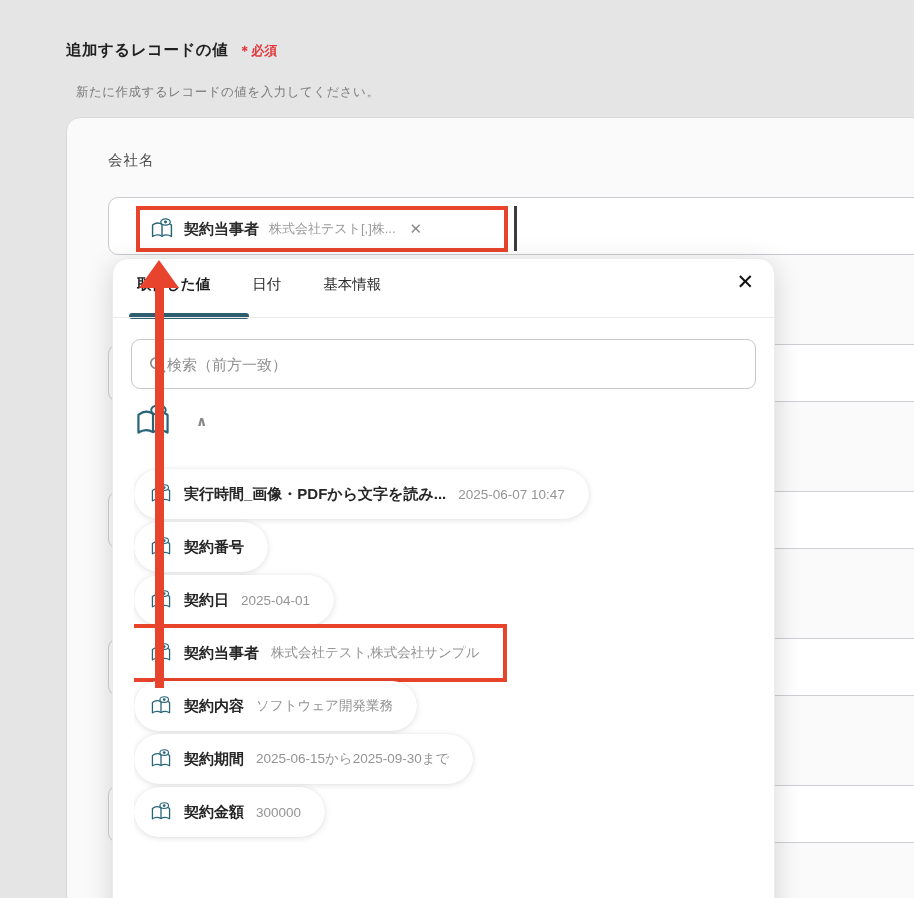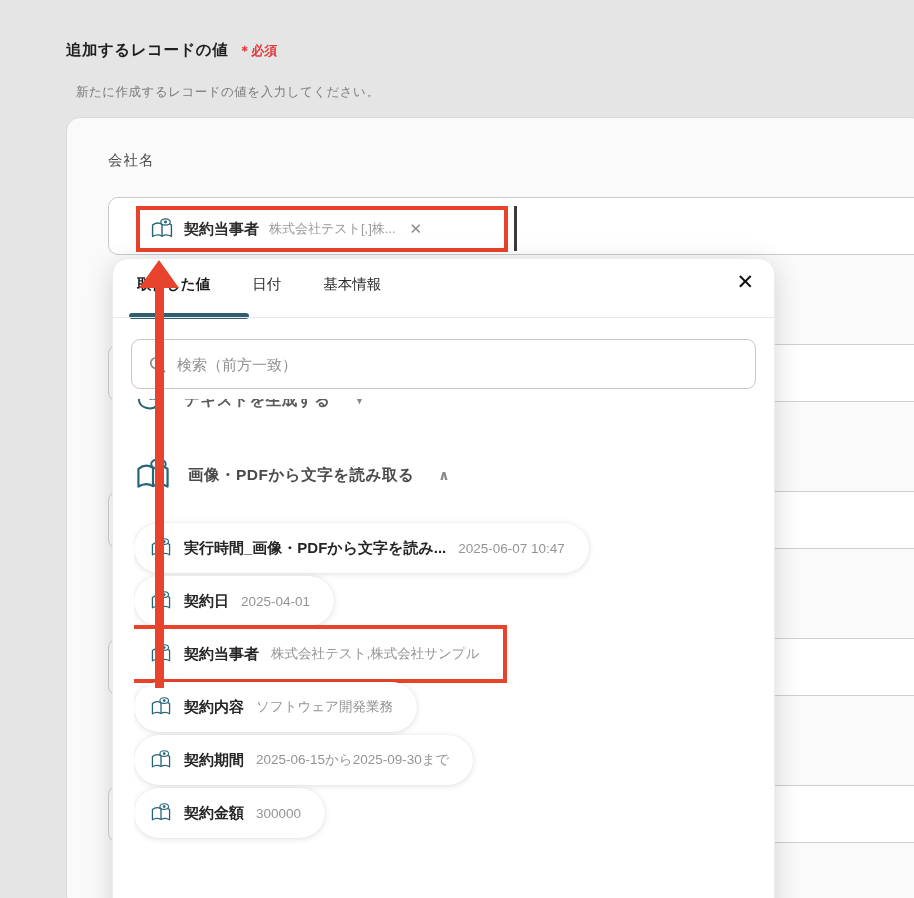--- a/index.html
+++ b/index.html
@@ -42,21 +42,21 @@
   .tab { font-size:14.5px; color:#2b2b2b; cursor:pointer; white-space:nowrap; }
   .tab.active { font-weight:700; color:#1c1c1c; }
   .tab-underline { position:absolute; left:16px; top:54px; width:120px; height:6px;
                    border-radius:3px; background:var(--accent,#2e5e70); }
   .tab-divider { position:absolute; left:0; right:0; top:58px; height:1px; background:#e9e9e9; }
   .popup-close { position:absolute; right:20px; top:12px; font-size:21px; font-weight:600;
                  color:#111; cursor:pointer; line-height:1; }
 
   .searchbox { position:absolute; left:18px; right:18px; top:80px; height:50px;
                border:1.5px solid #c9c9c9; border-radius:9px; display:flex; align-items:center;
-               padding-left:16px; gap:10px; background:#fff; }
+               padding-left:16px; background:#fff; }
   .searchbox input { border:none; outline:none; flex:1; font-size:15px; color:#333;
                      font-family:"Liberation Sans","DejaVu Sans",sans-serif; background:transparent; }
   .searchbox input::placeholder { color:#8f8f8f; }
 
   .list { position:absolute; left:21px; top:140px; right:2px; bottom:0; overflow:hidden; }
 
   .sec-hdr { display:flex; align-items:center; gap:16px; height:44px; }
   .sec-hdr .sec-label { font-size:15.5px; font-weight:700; color:#4a4a4a; letter-spacing:.5px; white-space:nowrap; }
   .sec-caret { font-size:14px; color:#888; font-weight:700; margin-left:8px; }
   .clipped { height:42px; margin-top:-20px; margin-bottom:32px; }
@@ -130,53 +130,54 @@
       <span id="search-icon-slot">
           <svg viewBox="0 0 20 20" width="19" height="19">
      <circle cx="8.5" cy="8.5" r="5.6" fill="none" stroke="#8a8a8a" stroke-width="1.8"></circle>
      <line x1="12.9" y1="12.9" x2="17.4" y2="17.4" stroke="#8a8a8a" stroke-width="1.8" stroke-linecap="round"></line>
           </svg>
         </span>
       <input type="text" placeholder="検索（前方一致）" style="">
     </div>
 
     <div class="list" id="list">
-      <div class="sec-hdr clipped">
-        <span id="gen-icon-slot">
-            <svg viewBox="0 0 30 28" width="34" height="32">
-     <path d="M24 3 C10 1, 3 8, 4.5 15 C6 21.5, 16 23.5, 20 19 C23 15.5, 19 11.5, 14.5 13" fill="none" stroke="#266478" stroke-width="1.8" stroke-linecap="round"></path>
-            </svg>
-          </span>
-        <span class="sec-label">テキストを生成する</span>
-        <span class="sec-caret">▼</span>
-      </div>
       <div class="sec-hdr sec-ocr">
         <span class="ocr-icon-slot big">
             <svg viewBox="0 0 30 28" width="38" height="34">
   <path d="M3 9 C7 5.8, 11.5 5.8, 15 8.2 C18.5 5.8, 23 5.8, 27 9 L27 23.5 C23 21, 18.5 21, 15 23.2 C11.5 21, 7 21, 3 23.5 Z" fill="none" stroke="#266478" stroke-width="1.8" stroke-linejoin="round"></path>
   <path d="M15 8.2 L15 23.2" stroke="#266478" stroke-width="1.8"></path>
   <ellipse cx="19.5" cy="5" rx="6" ry="4" fill="#fff" stroke="#266478" stroke-width="1.6"></ellipse>
   <circle cx="19.5" cy="5" r="1.9" fill="#266478"></circle>
             </svg>
           </span>
-        <span class="sec-label">画像・PDFから文字を読み取る</span>
         <span class="sec-caret">∧</span>
       </div>
       <div id="items">
           <div class="pill">
             <span>
               <svg viewBox="0 0 30 28" width="22" height="20">
   <path d="M3 9 C7 5.8, 11.5 5.8, 15 8.2 C18.5 5.8, 23 5.8, 27 9 L27 23.5 C23 21, 18.5 21, 15 23.2 C11.5 21, 7 21, 3 23.5 Z" fill="none" stroke="#266478" stroke-width="1.8" stroke-linejoin="round"></path>
   <path d="M15 8.2 L15 23.2" stroke="#266478" stroke-width="1.8"></path>
   <ellipse cx="19.5" cy="5" rx="6" ry="4" fill="#fff" stroke="#266478" stroke-width="1.6"></ellipse>
   <circle cx="19.5" cy="5" r="1.9" fill="#266478"></circle>
               </svg>
             </span>
     <span class="p-label">実行時間_画像・PDFから文字を読み...</span>
             <span class="p-value">2025-06-07 10:47</span>
+          </div>
+          <div class="pill">
+            <span>
+              <svg viewBox="0 0 30 28" width="22" height="20">
+  <path d="M3 9 C7 5.8, 11.5 5.8, 15 8.2 C18.5 5.8, 23 5.8, 27 9 L27 23.5 C23 21, 18.5 21, 15 23.2 C11.5 21, 7 21, 3 23.5 Z" fill="none" stroke="#266478" stroke-width="1.8" stroke-linejoin="round"></path>
+  <path d="M15 8.2 L15 23.2" stroke="#266478" stroke-width="1.8"></path>
+  <ellipse cx="19.5" cy="5" rx="6" ry="4" fill="#fff" stroke="#266478" stroke-width="1.6"></ellipse>
+  <circle cx="19.5" cy="5" r="1.9" fill="#266478"></circle>
+              </svg>
+            </span>
+    <span class="p-label">契約番号</span>
           </div>
           <div class="pill">
             <span>
               <svg viewBox="0 0 30 28" width="22" height="20">
   <path d="M3 9 C7 5.8, 11.5 5.8, 15 8.2 C18.5 5.8, 23 5.8, 27 9 L27 23.5 C23 21, 18.5 21, 15 23.2 C11.5 21, 7 21, 3 23.5 Z" fill="none" stroke="#266478" stroke-width="1.8" stroke-linejoin="round"></path>
   <path d="M15 8.2 L15 23.2" stroke="#266478" stroke-width="1.8"></path>
   <ellipse cx="19.5" cy="5" rx="6" ry="4" fill="#fff" stroke="#266478" stroke-width="1.6"></ellipse>
   <circle cx="19.5" cy="5" r="1.9" fill="#266478"></circle>
               </svg>
             </span>

